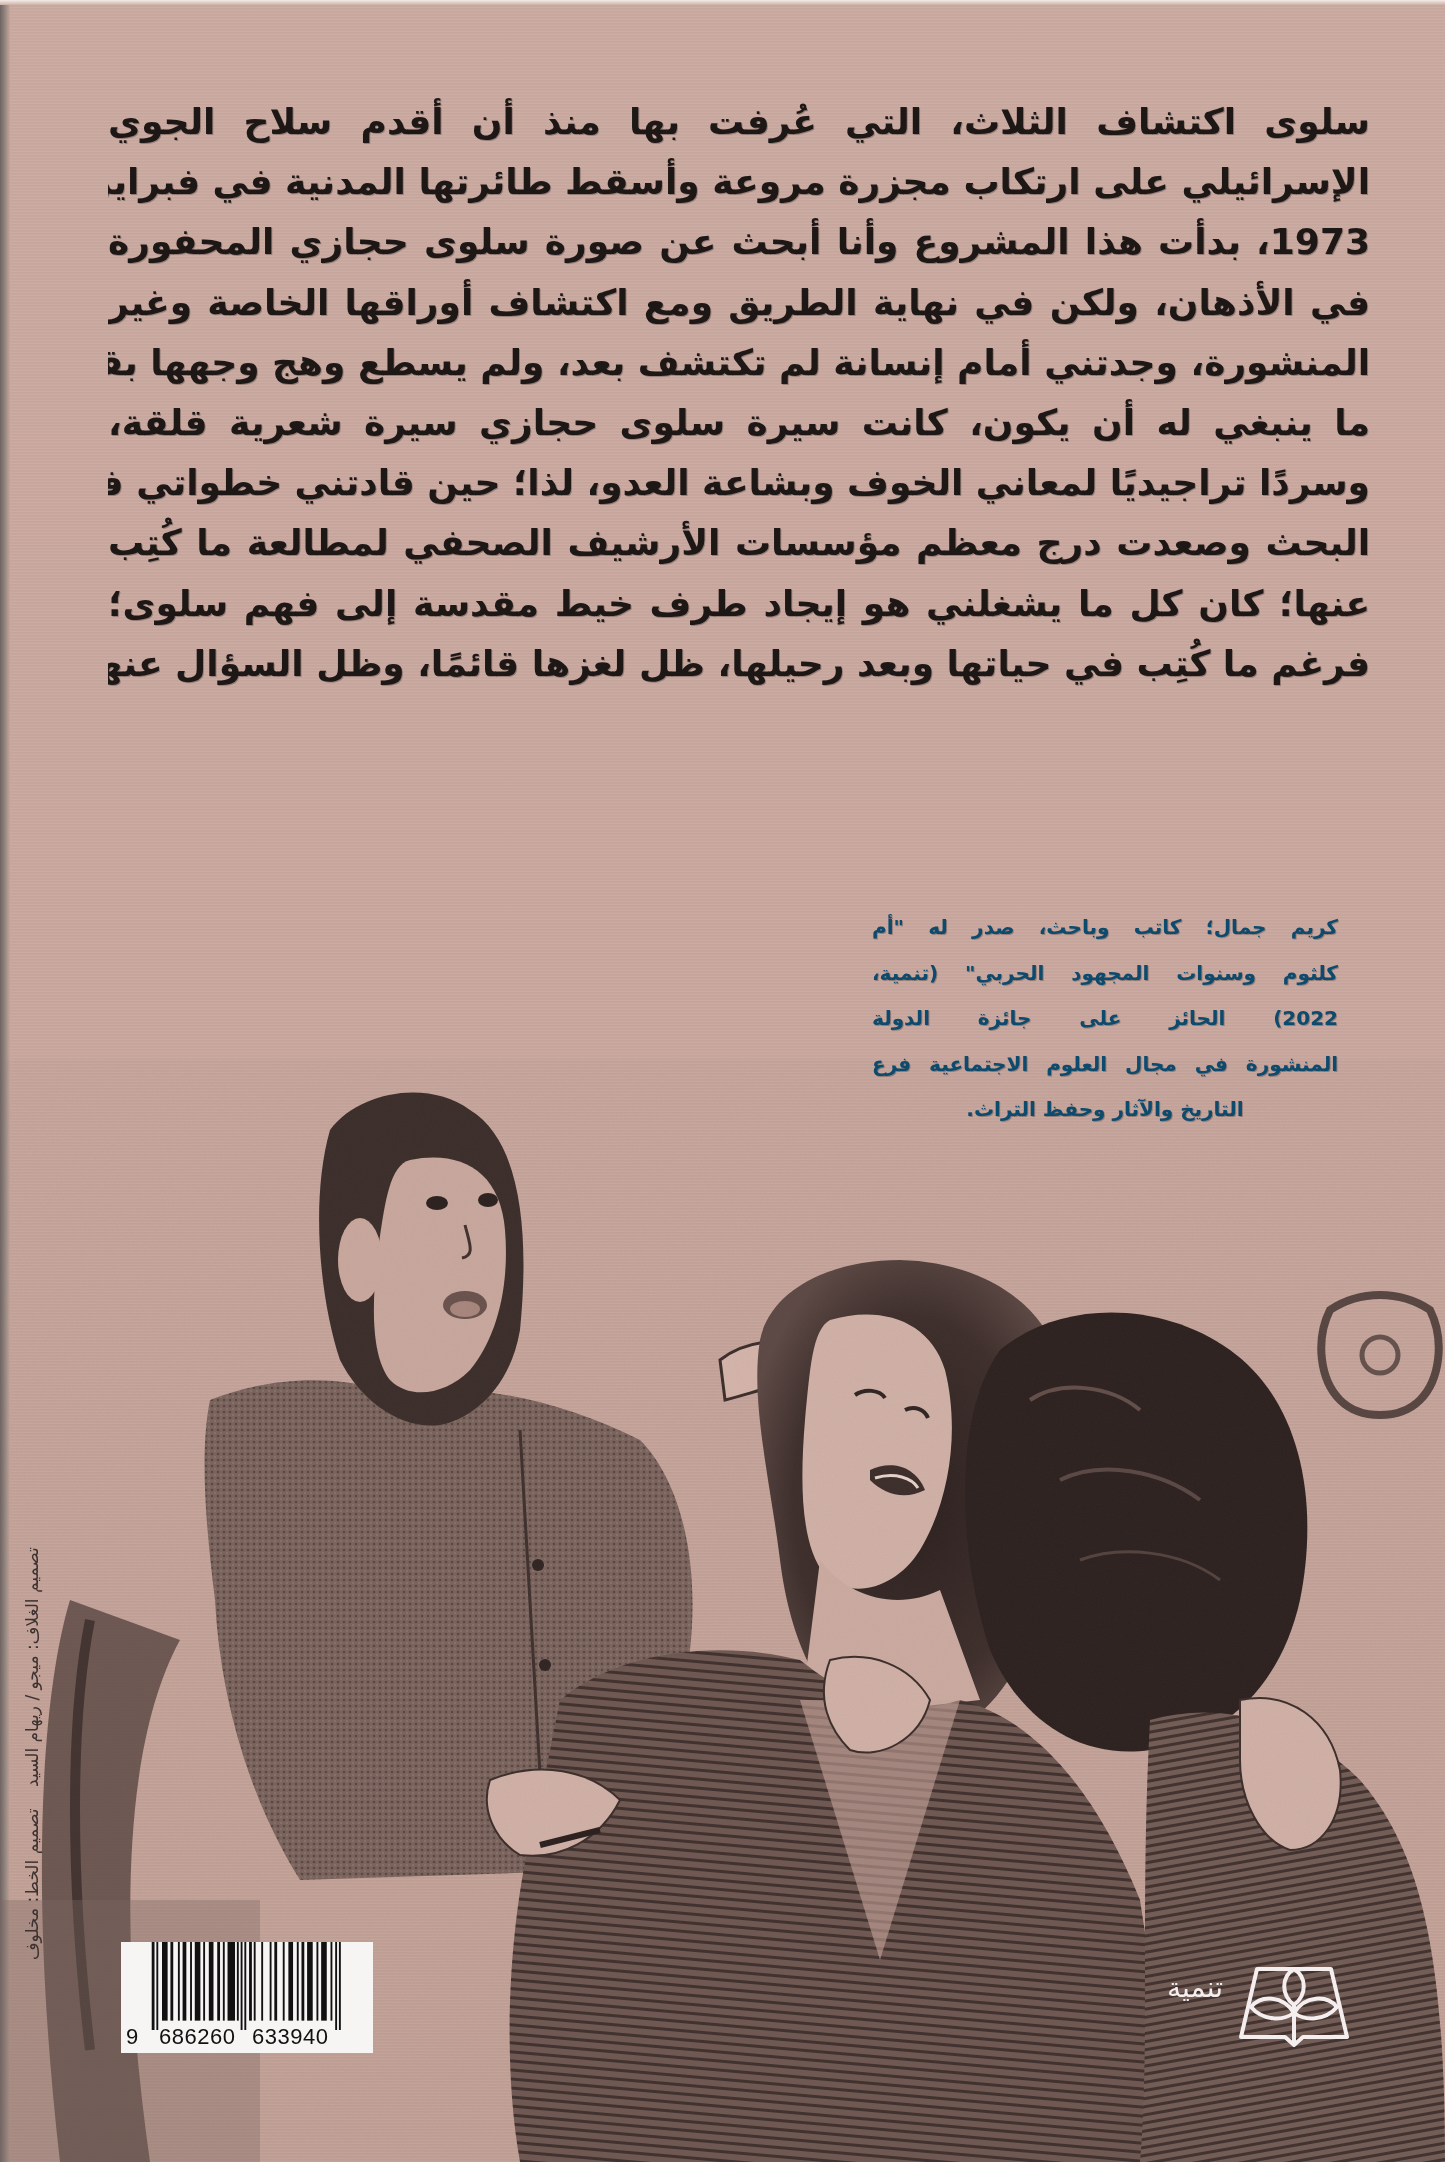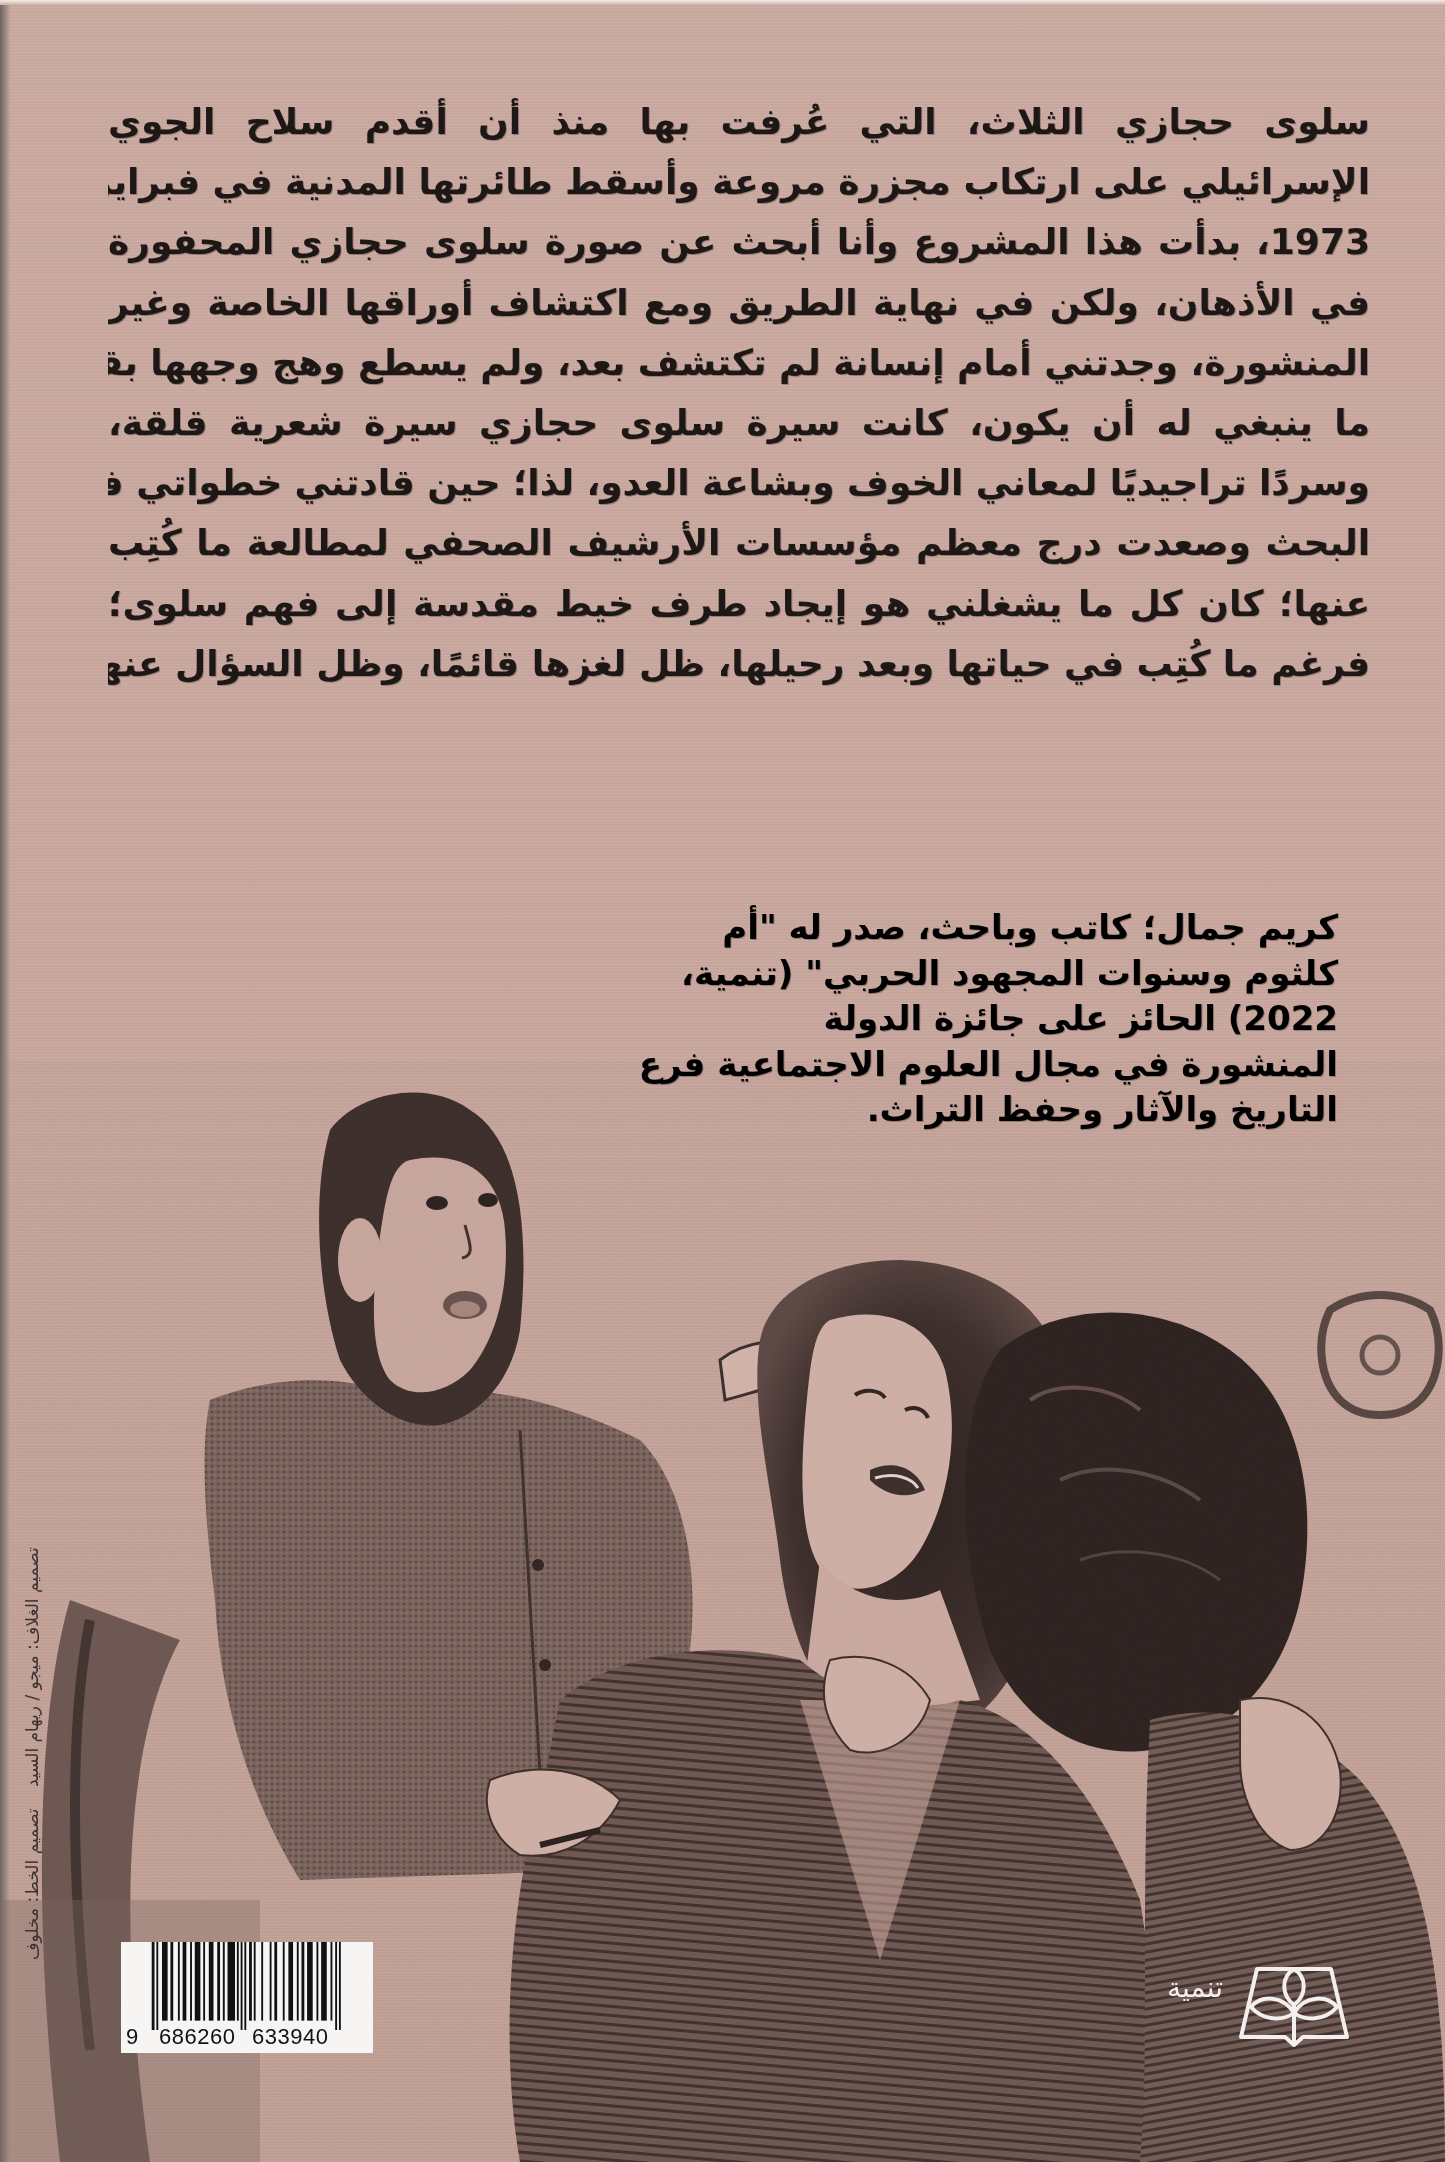--- a/index.html
+++ b/index.html
@@ -28,21 +28,21 @@
     font-family:"DejaVu Sans", sans-serif; font-weight:bold;
     font-size:36px; line-height:60.2px; color:#1d1716;
     text-shadow:1px 1px 0 rgba(0,0,0,0.25);
   }
   .blurb .line { display:block; text-align:justify; text-align-last:justify; white-space:nowrap; overflow:hidden; }
   .blurb .line.last { text-align-last:right; }
   .bio {
     position:absolute; left:872px; top:905px; width:466px;
     direction:rtl; font-weight:bold;
     font-family:"DejaVu Sans", sans-serif;
-    font-size:34px; line-height:45.5px; color:#000000;
+    font-size:20px; line-height:45.5px; color:#0c4a6e;
     text-shadow:1px 1px 0 rgba(0,0,0,0.25);
   }
   .bio .line { display:block; text-align:justify; text-align-last:justify; white-space:nowrap; }
   .bio .line.last { text-align-last:center; }
 
   .photo { position:absolute; left:0; top:1060px; width:1445px; height:1102px; }
   .photo svg { display:block; }
 
   .credits {
     position:absolute; left:22px; top:1400px; width:40px; height:560px;
@@ -157,21 +157,21 @@
     <path d="M1240 1700 C 1290 1690, 1330 1720, 1340 1770 C 1345 1820, 1320 1850, 1290 1850 C 1260 1840, 1240 1800, 1240 1760 Z" fill="#d2b2a8" stroke="#3b2d2a" stroke-width="2"></path>
 
     <path d="M1330 1310 C 1360 1290, 1400 1290, 1430 1310 C 1445 1340, 1440 1380, 1420 1400 C 1400 1420, 1360 1420, 1340 1400 C 1320 1380, 1315 1340, 1330 1310 Z" fill="none" stroke="#3b2d2a" stroke-width="8" opacity="0.8"></path>
     <circle cx="1380" cy="1355" r="18" fill="none" stroke="#3b2d2a" stroke-width="5" opacity="0.7"></circle>
 
     <rect x="0" y="1060" width="1445" height="1102" filter="url(#grain)" fill="#000" opacity="0.5"></rect>
   </svg>
 </div>
 
 <div class="blurb">
-  <span class="line">سلوى حجازي الثلاث، التي عُرفت بها منذ أن أقدم سلاح الجوي</span>
+  <span class="line">سلوى اكتشاف الثلاث، التي عُرفت بها منذ أن أقدم سلاح الجوي</span>
   <span class="line">الإسرائيلي على ارتكاب مجزرة مروعة وأسقط طائرتها المدنية في فبراير</span>
   <span class="line">1973، بدأت هذا المشروع وأنا أبحث عن صورة سلوى حجازي المحفورة</span>
   <span class="line">في الأذهان، ولكن في نهاية الطريق ومع اكتشاف أوراقها الخاصة وغير</span>
   <span class="line">المنشورة، وجدتني أمام إنسانة لم تكتشف بعد، ولم يسطع وهج وجهها بقدر</span>
   <span class="line">ما ينبغي له أن يكون، كانت سيرة سلوى حجازي سيرة شعرية قلقة،</span>
   <span class="line">وسردًا تراجيديًا لمعاني الخوف وبشاعة العدو، لذا؛ حين قادتني خطواتي في</span>
   <span class="line">البحث وصعدت درج معظم مؤسسات الأرشيف الصحفي لمطالعة ما كُتِب</span>
   <span class="line">عنها؛ كان كل ما يشغلني هو إيجاد طرف خيط مقدسة إلى فهم سلوى؛</span>
   <span class="line">فرغم ما كُتِب في حياتها وبعد رحيلها، ظل لغزها قائمًا، وظل السؤال عنها</span>
 </div>

